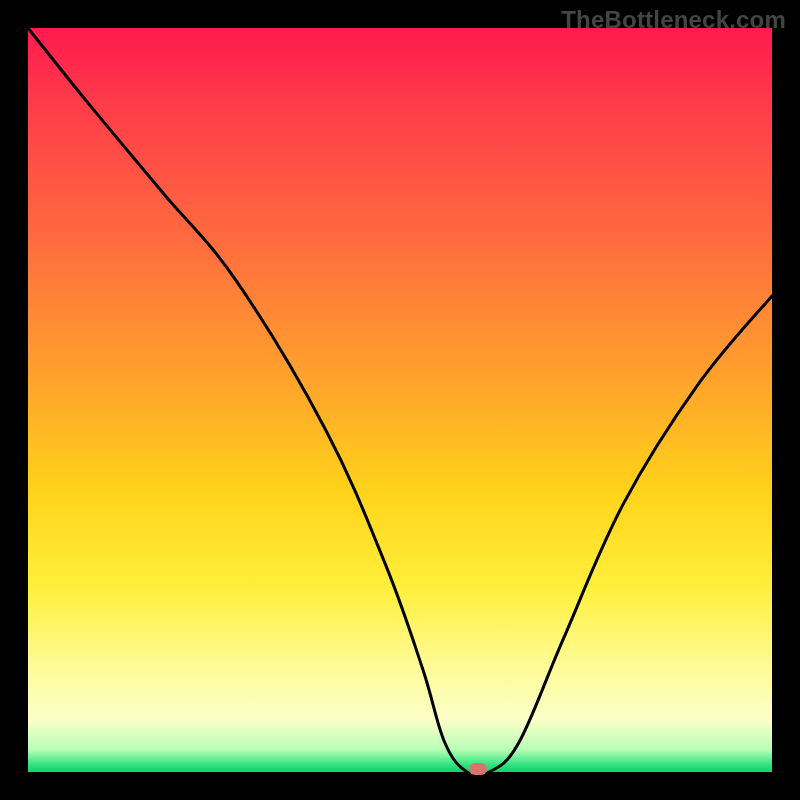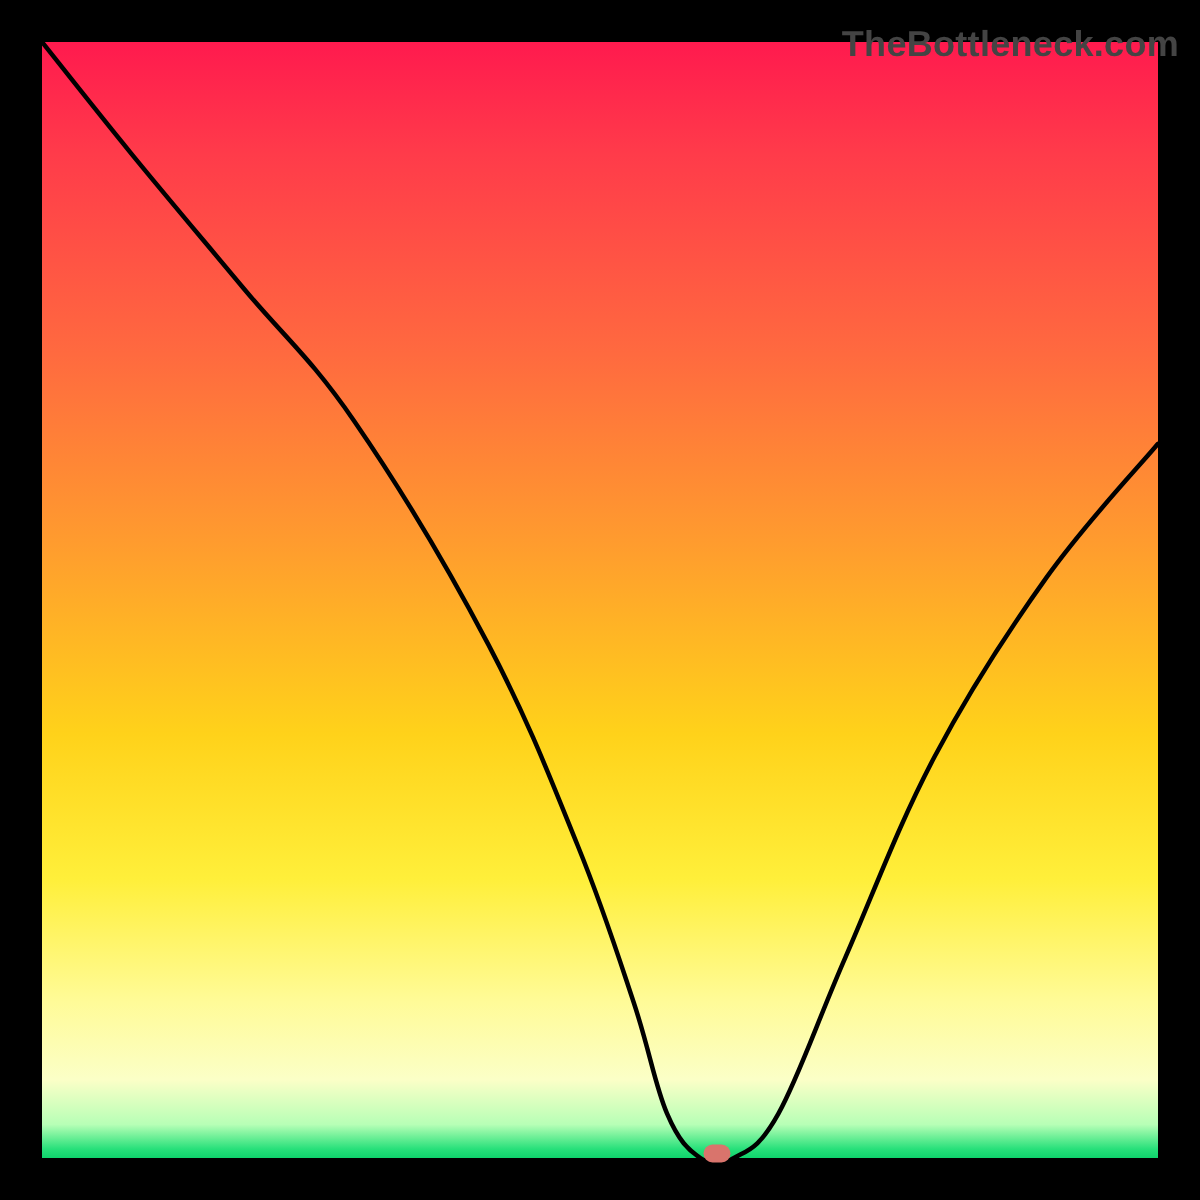--- a/index.html
+++ b/index.html
@@ -12,21 +12,21 @@
     font-family: Arial, Helvetica, sans-serif;
   }
   .frame {
     position: relative;
     width: 800px;
     height: 800px;
     background: #000;
   }
   .watermark {
     position: absolute;
-    top: 16px;
+    top: 6px;
     right: 14px;
     color: #444;
     font-size: 24px;
     font-weight: 600;
     letter-spacing: 0.2px;
     z-index: 10;
   }
   .plot-area {
     position: absolute;
     left: 28px;

